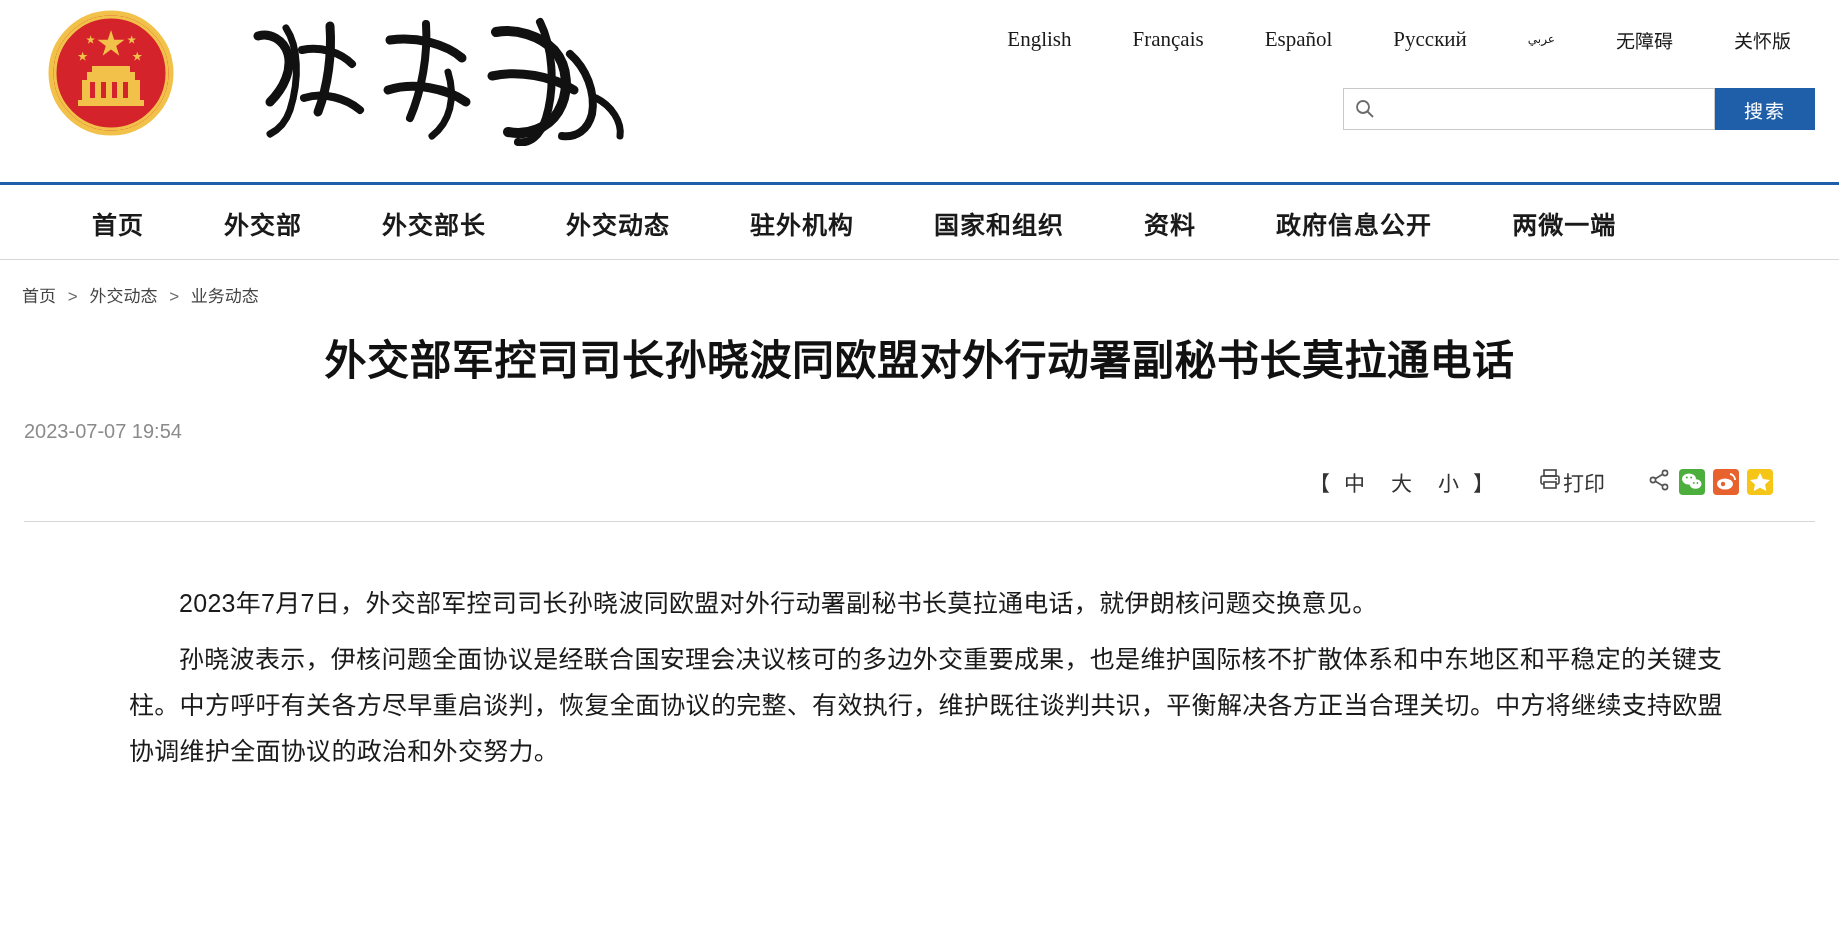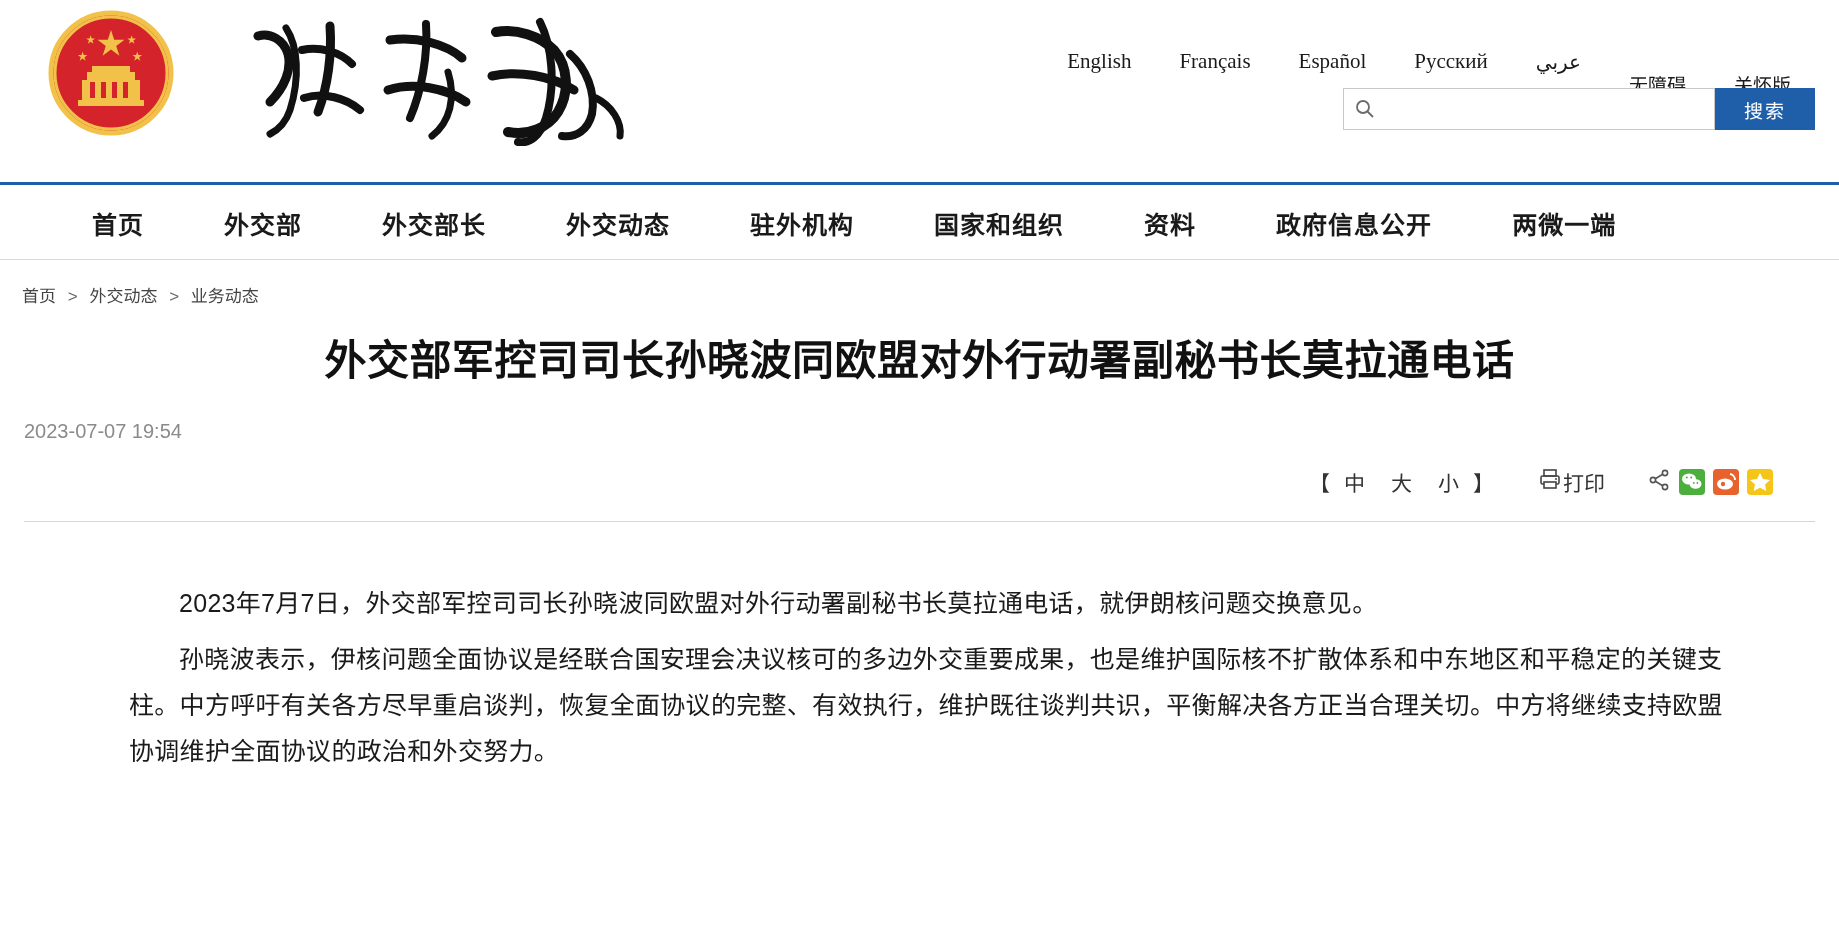--- a/index.html
+++ b/index.html
@@ -31,36 +31,35 @@
     position: absolute;
     left: 240px; top: 6px;
     width: 400px; height: 140px;
   }
 
   .lang-bar {
     position: absolute;
     right: 24px; top: 26px;
     display: flex;
     align-items: center;
-    gap: 0;
+    gap: 13px;
   }
   .lang-item {
     font-size: 21px;
     color: #1a1a1a;
     padding: 0 24px;
     text-decoration: none;
     white-space: nowrap;
     font-family: "Liberation Serif", "DejaVu Serif", serif;
   }
   .lang-item.cjk {
     font-family: "Liberation Sans", "DejaVu Sans", sans-serif;
     font-size: 19px;
-    margin-top: 44px;
-  }
-  .lang-item.arabic { font-size: 20px; }
+  }
+  .lang-item.arabic { font-size: 12px; }
 
   .search-row {
     position: absolute;
     right: 24px; top: 88px;
     display: flex;
     align-items: stretch;
     height: 42px;
   }
   .search-box {
     width: 372px;

